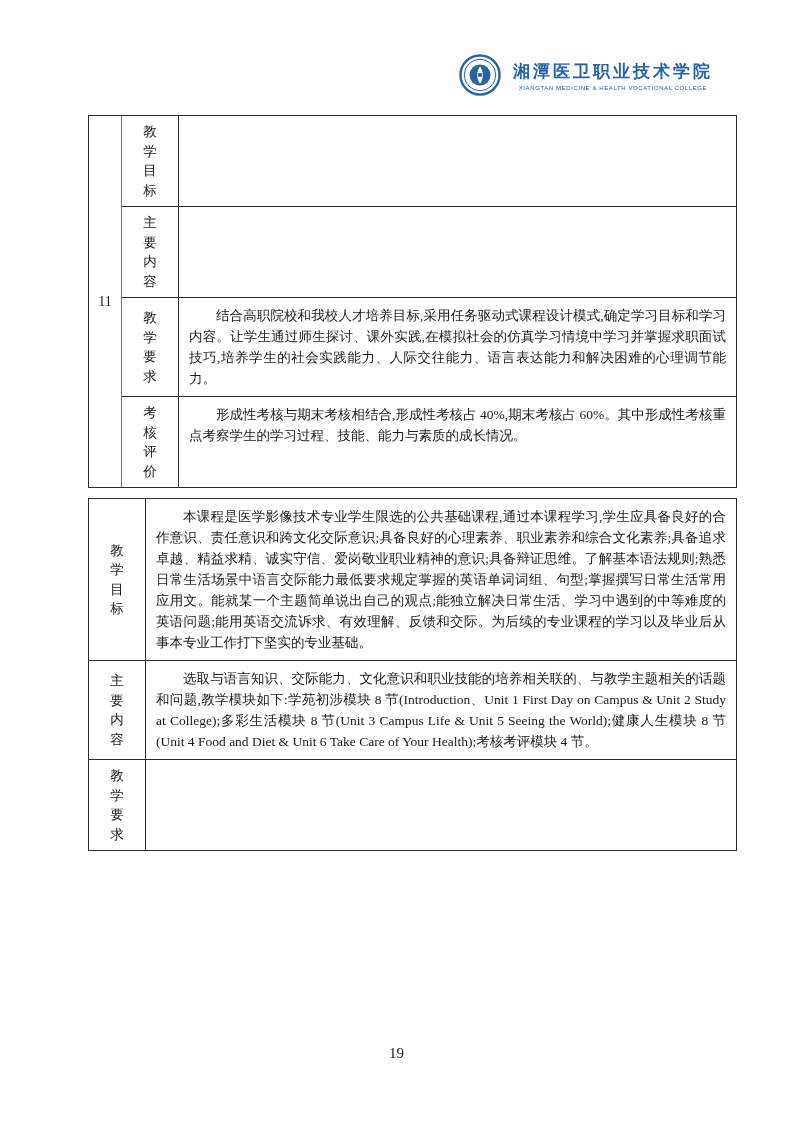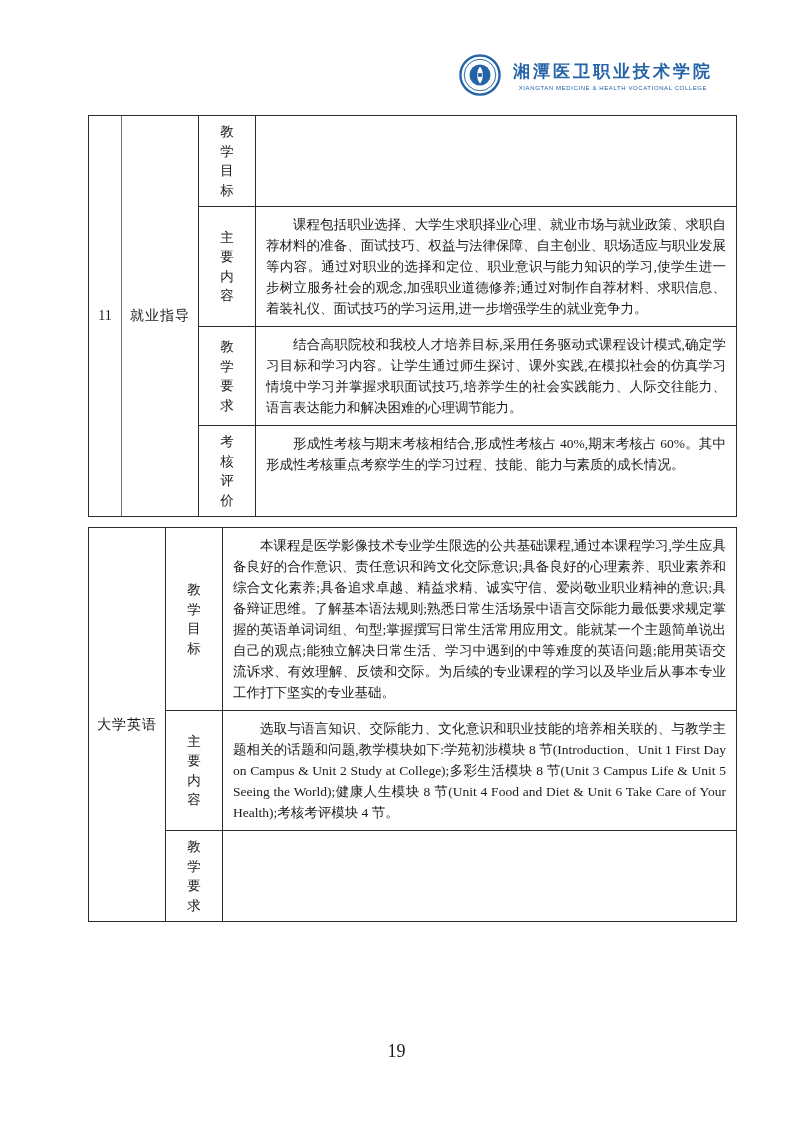--- a/index.html
+++ b/index.html
@@ -87,21 +87,21 @@
     text-align: justify;
   }
   .cell-content p { margin: 0; text-indent: 2em; }
 
   
   .page-number {
     position: absolute;
     left: 0; right: 0;
     bottom: 60px;
     text-align: center;
-    font-size: 18px;
+    font-size: 15px;
   }
 </style>
 </head>
 <body>
 
 <div class="header">
   <div class="logo">
     <svg viewBox="0 0 44 44" width="42" height="42">
       <circle cx="22" cy="22" r="20.5" fill="none" stroke="#2463a8" stroke-width="2.5"></circle>
       <circle cx="22" cy="22" r="16.5" fill="none" stroke="#2463a8" stroke-width="1"></circle>
@@ -114,39 +114,35 @@
   <div class="names">
     <div class="cn-name">湘潭医卫职业技术学院</div>
     <div class="en-name">XIANGTAN MEDICINE &amp; HEALTH VOCATIONAL COLLEGE</div>
   </div>
 </div>
 
 <div class="table-area">
 
   <div class="block">
     <div class="cell-num">11</div>
-    <div class="cell-course">就业指导</div>
     <div class="sections">
       <div class="section">
         <div class="cell-label vertical-label">
             <span>教</span>
             <span>学</span>
             <span>目</span>
             <span>标</span>
           </div>
       </div>
       <div class="section">
         <div class="cell-label vertical-label">
             <span>主</span>
             <span>要</span>
             <span>内</span>
             <span>容</span>
-          </div>
-        <div class="cell-content">
-            <p>课程包括职业选择、大学生求职择业心理、就业市场与就业政策、求职自荐材料的准备、面试技巧、权益与法律保障、自主创业、职场适应与职业发展等内容。通过对职业的选择和定位、职业意识与能力知识的学习,使学生进一步树立服务社会的观念,加强职业道德修养;通过对制作自荐材料、求职信息、着装礼仪、面试技巧的学习运用,进一步增强学生的就业竞争力。</p>
           </div>
       </div>
       <div class="section">
         <div class="cell-label vertical-label">
             <span>教</span>
             <span>学</span>
             <span>要</span>
             <span>求</span>
           </div>
         <div class="cell-content">
@@ -161,21 +157,20 @@
             <span>价</span>
           </div>
         <div class="cell-content">
             <p>形成性考核与期末考核相结合,形成性考核占 40%,期末考核占 60%。其中形成性考核重点考察学生的学习过程、技能、能力与素质的成长情况。</p>
           </div>
       </div>
     </div>
   </div>
 
   <div class="block">
-    <div class="cell-course">大学英语</div>
     <div class="sections">
       <div class="section">
         <div class="cell-label vertical-label">
             <span>教</span>
             <span>学</span>
             <span>目</span>
             <span>标</span>
           </div>
         <div class="cell-content">
             <p>本课程是医学影像技术专业学生限选的公共基础课程,通过本课程学习,学生应具备良好的合作意识、责任意识和跨文化交际意识;具备良好的心理素养、职业素养和综合文化素养;具备追求卓越、精益求精、诚实守信、爱岗敬业职业精神的意识;具备辩证思维。了解基本语法规则;熟悉日常生活场景中语言交际能力最低要求规定掌握的英语单词词组、句型;掌握撰写日常生活常用应用文。能就某一个主题简单说出自己的观点;能独立解决日常生活、学习中遇到的中等难度的英语问题;能用英语交流诉求、有效理解、反馈和交际。为后续的专业课程的学习以及毕业后从事本专业工作打下坚实的专业基础。</p>

